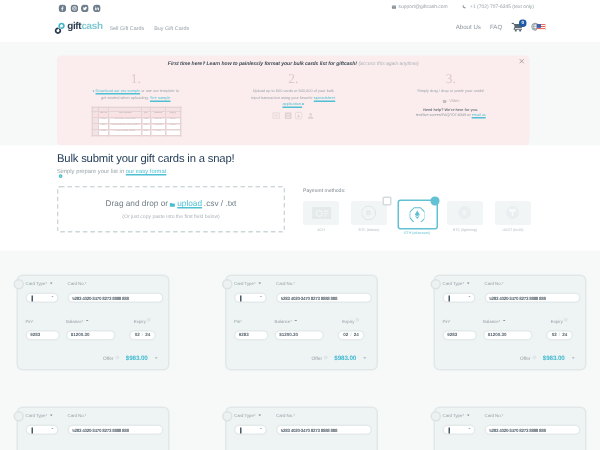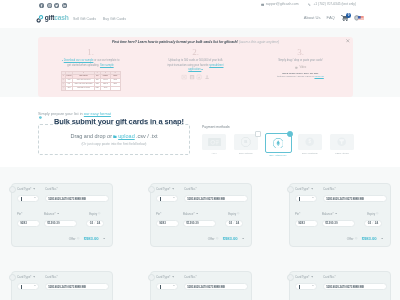--- a/index.html
+++ b/index.html
@@ -43,21 +43,21 @@
   .sheet tr.hd td{background:#fae2e3;color:#96797a;font-weight:bold;}
   .sheet td.rn{background:#f4e3e4;color:#bda2a3;width:3px;font-size:1.3px;}
   .apps{display:flex;gap:1.4px;justify-content:center;margin-top:2px;}
   .vidrow{display:flex;align-items:center;justify-content:center;gap:1.4px;margin-top:2.2px;
           font-size:2.7px;color:#b9b2b2;}
   .helprow{margin-top:2.4px;font-size:2.5px;color:#8d969c;line-height:1.55;width:62px;margin-left:auto;margin-right:auto;}
   .helprow b{color:#6e787f;}
 
   
   #panel{position:absolute;left:0;top:97px;width:400px;height:70px;background:#fff;}
-  h1{margin:16px;position:absolute;left:38px;top:4px;font-size:7.5px;color:#27405a;font-weight:bold;letter-spacing:-.015em;}
+  h1{margin:0;position:absolute;left:38px;top:4px;font-size:7.5px;color:#27405a;font-weight:normal;letter-spacing:-.015em;}
   .sub{position:absolute;left:38px;top:14.4px;font-size:3.9px;color:#97a2a8;}
   .drop{position:absolute;left:38px;top:27px;width:150px;height:29px;border:1px dashed #ccd6d9;border-radius:2px;
         display:flex;flex-direction:column;align-items:center;justify-content:center;gap:2.5px;}
   .drop .l1{font-size:5.5px;color:#6f7d85;display:flex;align-items:center;gap:1.2px;}
   .drop .l2{font-size:3.4px;color:#aab3b8;}
   .pm{position:absolute;left:202px;top:28px;}
   .pmlabel{font-size:3.4px;color:#7c878e;}
   .pmrow{display:flex;gap:8px;margin-top:5px;}
   .pmitem{width:24px;text-align:center;position:relative;}
   .pmbox{height:16px;border-radius:1.5px;background:#f2f5f6;display:flex;align-items:center;justify-content:center;}

